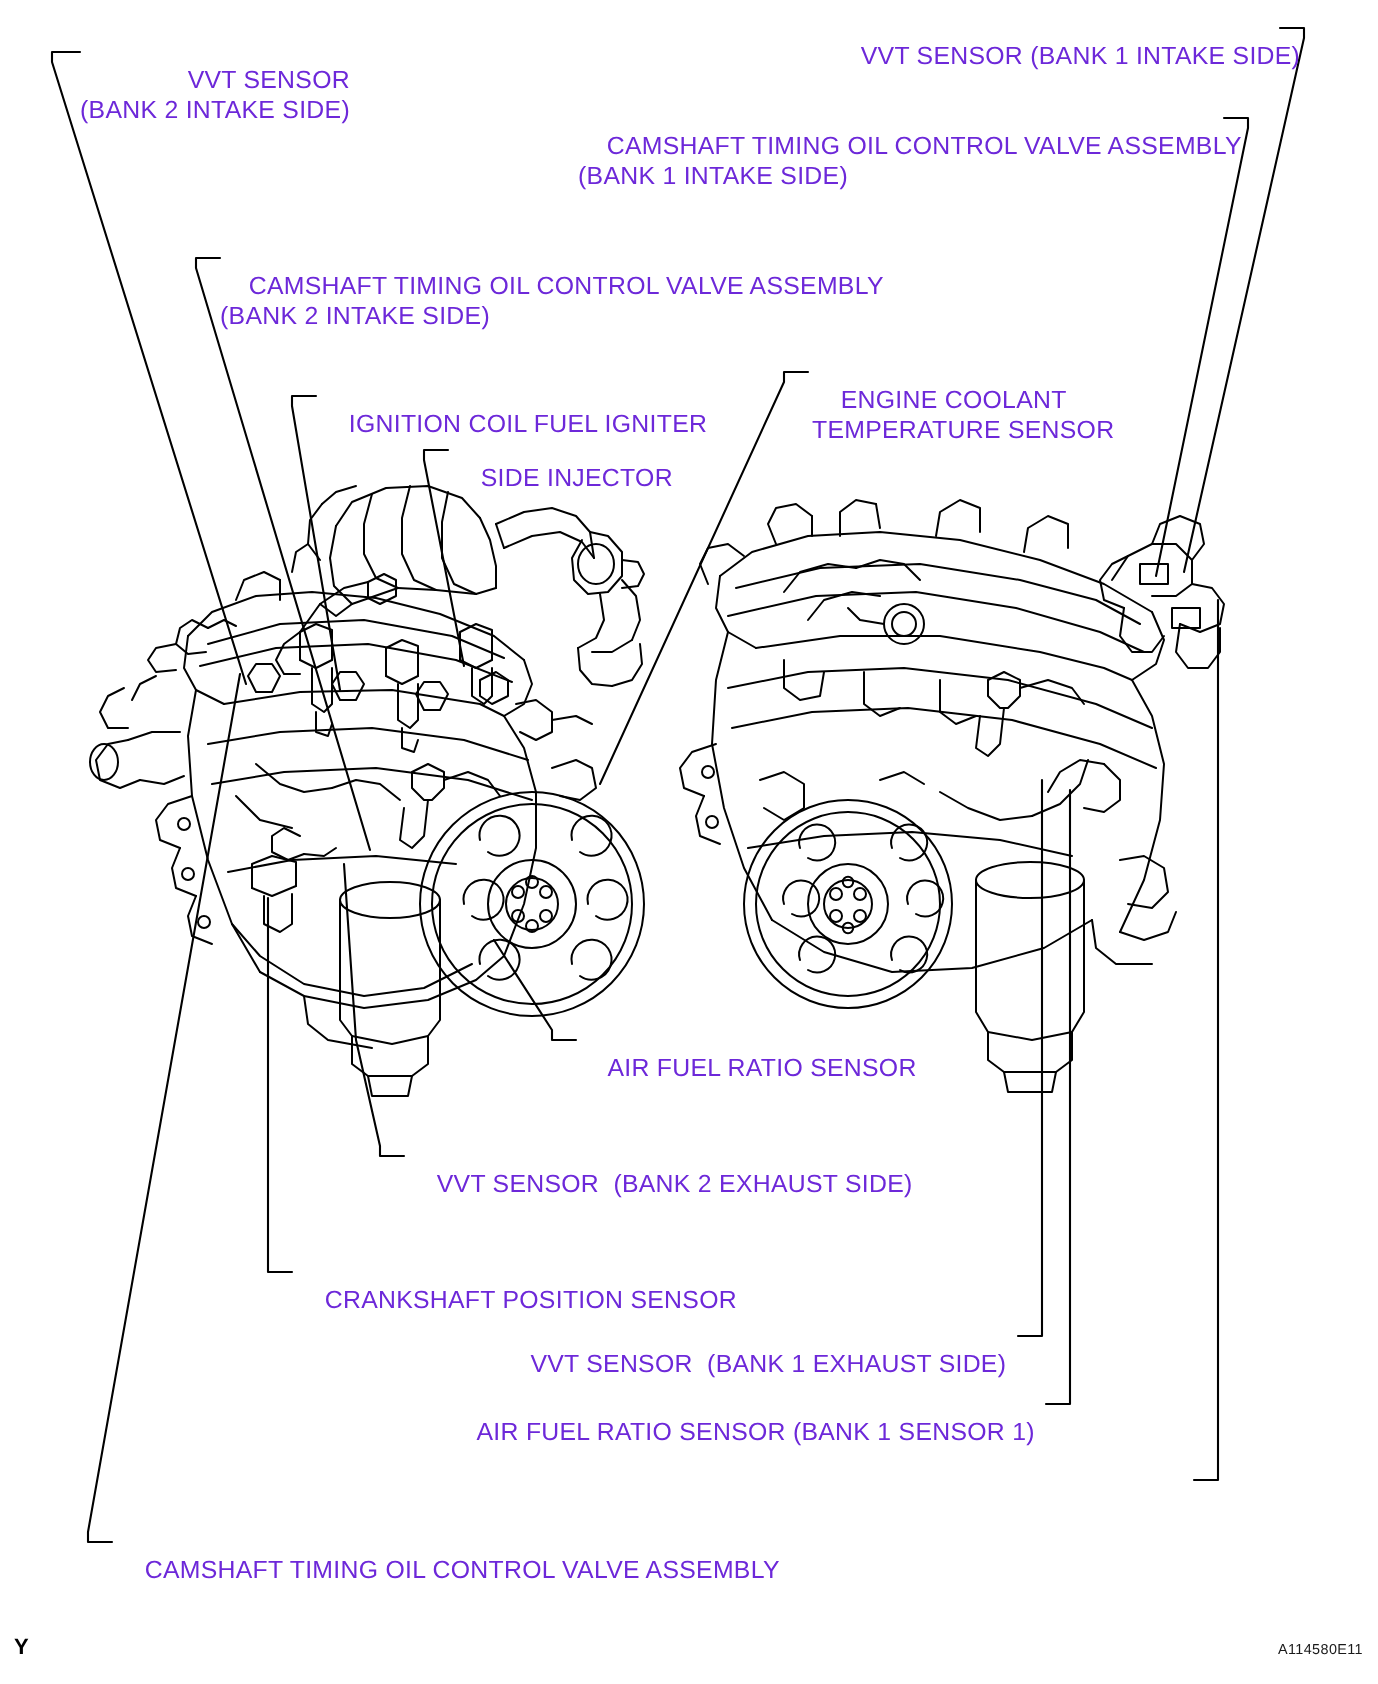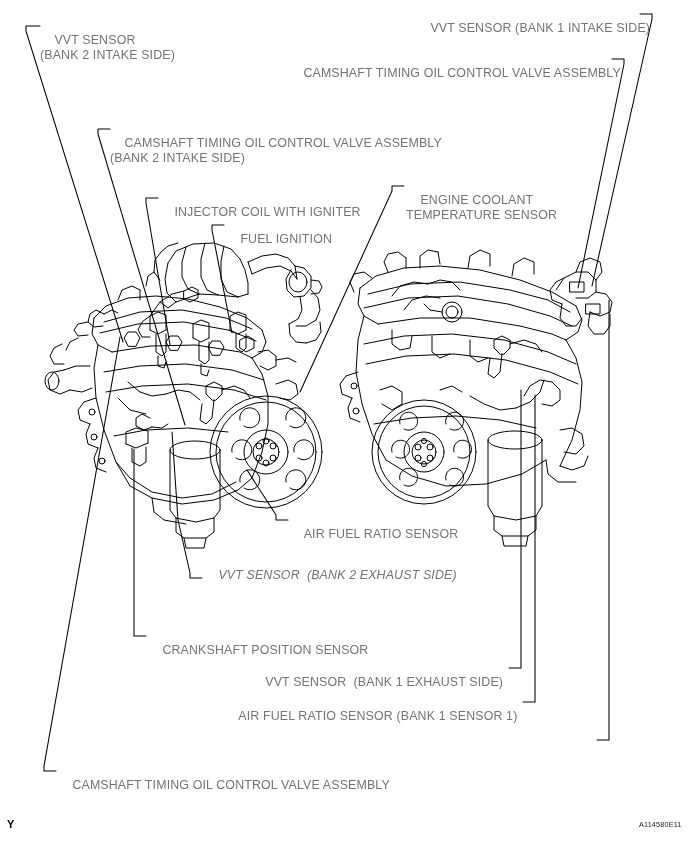--- a/index.html
+++ b/index.html
@@ -25,21 +25,21 @@
     top: 0;
     width: 689px;
     height: 842px;
   }
   .callout {
     position: absolute;
     font-size: 12.4px;
     line-height: 14.4px;
     letter-spacing: 0.15px;
     white-space: pre;
-    color: #737373;
+    color: #6d28d9;
   }
   .callout.right-aligned {
     text-align: center;
   }
   .corner-mark {
     position: absolute;
     font-size: 11px;
     font-weight: bold;
     color: #000;
   }
@@ -311,53 +311,53 @@
       <path d="M392,330 L392,344 L400,350 L410,348 L412,336"></path>
       <path d="M432,336 L432,352 L440,358 L450,354"></path>
       <path d="M470,340 L470,356 L478,362 L488,358"></path>
       <path d="M380,390 L392,386 L402,392 L402,404 L392,410 L382,404"></path>
       <path d="M440,390 L452,386 L462,392"></path>
     </g>
 
     </g>
   </svg>
 
-  <div class="callout" style="left:40px; top:19px;">
+  <div class="callout" style="left:40px; top:19px;text-align:right;">
     <span>VVT SENSOR</span><span class="lbl-line2">(BANK 2 INTAKE SIDE)</span>
   </div>
 
   <div class="callout" style="left:416px; top:7px;">
     <span>VVT SENSOR (BANK 1 INTAKE SIDE)</span>
   </div>
 
   <div class="callout" style="left:289px; top:52px;">
-    <span>CAMSHAFT TIMING OIL CONTROL VALVE ASSEMBLY</span>
+    <span>CAMSHAFT TIMING OIL CONTROL VALVE ASSEMBLY</span><span class="lbl-line2">(BANK 1 INTAKE SIDE)</span>
   </div>
 
   <div class="callout" style="left:110px; top:122px;">
     <span>CAMSHAFT TIMING OIL CONTROL VALVE ASSEMBLY</span><span class="lbl-line2">(BANK 2 INTAKE SIDE)</span>
   </div>
 
   <div class="callout" style="left:160px; top:191px;">
-    <span>INJECTOR COIL WITH IGNITER</span>
+    <span>IGNITION COIL FUEL IGNITER</span>
   </div>
 
   <div class="callout" style="left:406px; top:179px;">
     <span>ENGINE COOLANT</span><span class="lbl-line2">TEMPERATURE SENSOR</span>
   </div>
 
   <div class="callout" style="left:226px; top:218px;">
-    <span>FUEL IGNITION</span>
+    <span>SIDE INJECTOR</span>
   </div>
 
   <div class="callout" style="left:290px; top:513px;">
     <span>AIR FUEL RATIO SENSOR</span>
   </div>
 
-  <div class="callout" style="left:204px; top:554px;font-style:italic;">
+  <div class="callout" style="left:204px; top:571px;">
     <span>VVT SENSOR  (BANK 2 EXHAUST SIDE)</span>
   </div>
 
   <div class="callout" style="left:148px; top:629px;">
     <span>CRANKSHAFT POSITION SENSOR</span>
   </div>
 
   <div class="callout right-aligned" style="left:247px; top:661px; width:260px;">
     <span>VVT SENSOR  (BANK 1 EXHAUST SIDE)</span>
   </div>

